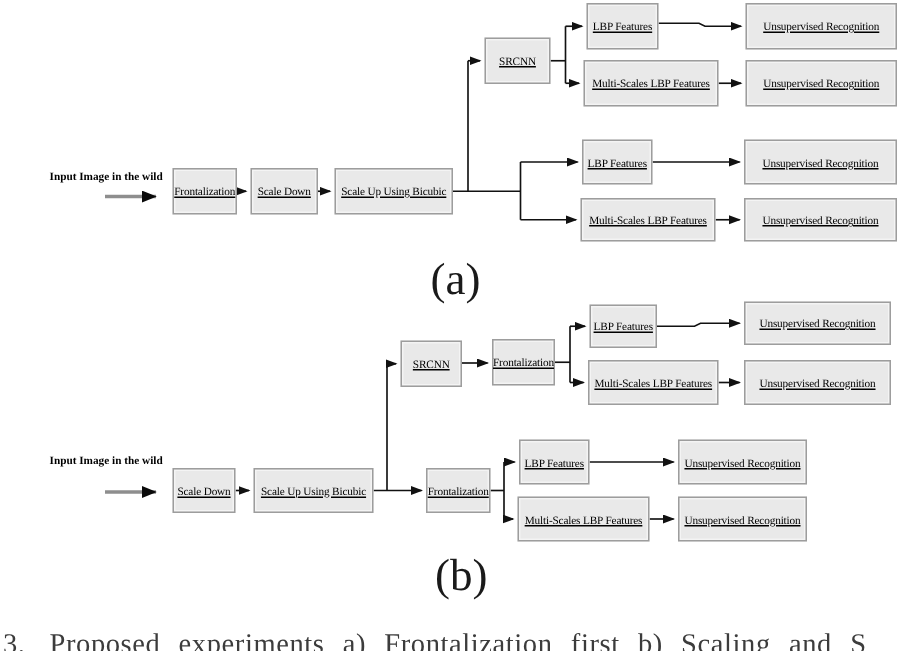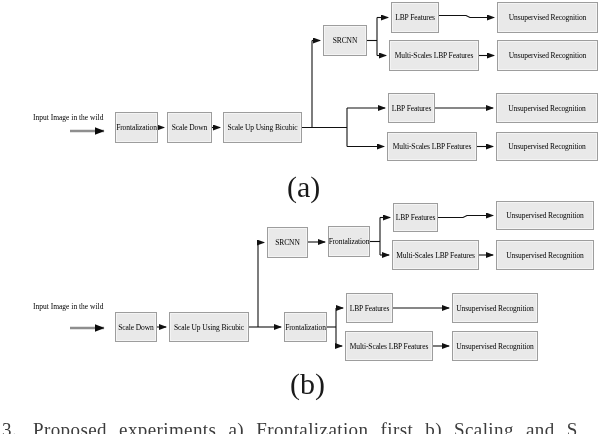--- a/index.html
+++ b/index.html
@@ -9,24 +9,24 @@
   }
   #wires { position:absolute; left:0; top:0; width:604px; height:434px; pointer-events:none; }
   .c     { stroke:#111111; stroke-width:1.1; fill:none; }
   .shaft { stroke:#8e8e8e; stroke-width:2.4; fill:none; }
   .node {
     position:absolute; box-sizing:border-box;
     background:#e9e9e9; border:1px solid #9d9d9d;
     box-shadow: inset 0 0 0 1px #f4f4f4;
     display:flex; align-items:center; justify-content:center;
     font-size:7.5px; letter-spacing:-0.1px; color:#000;
-    text-align:center; white-space:nowrap; overflow:visible;
+    text-align:center; white-space:nowrap; overflow:visible;text-decoration:underline;
   }
   .freefloat-label {
-    position:absolute; font-size:7.5px; color:#000; white-space:nowrap;
+    position:absolute; font-size:7.5px; color:#000; white-space:nowrap;font-weight:bold;
   }
   .subfig-label {
     position:absolute; font-size:30px; color:#1a1a1a; white-space:nowrap;
   }
   .caption-piece {
     position:absolute; font-size:19px; color:#3c3c3c; white-space:nowrap;
     letter-spacing:0.4px; word-spacing:7px;
   }
 </style>
 </head>

